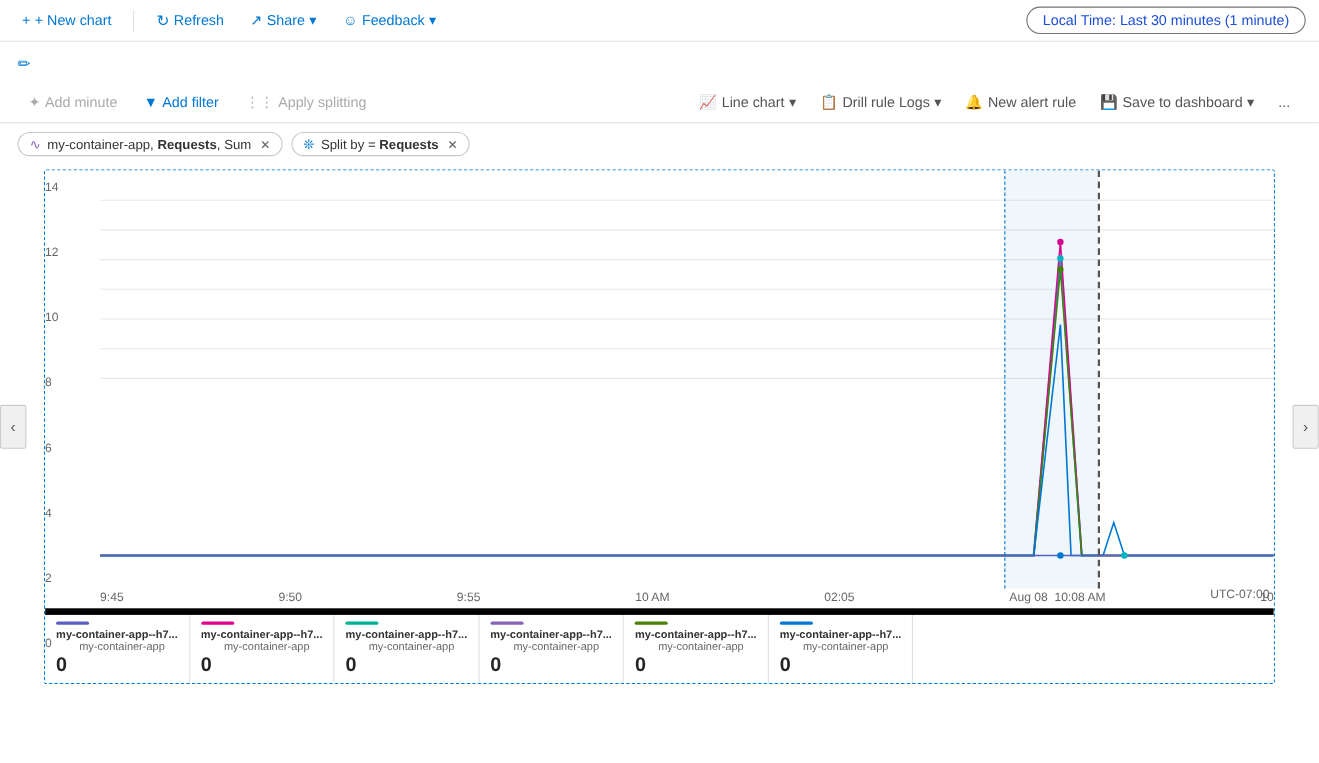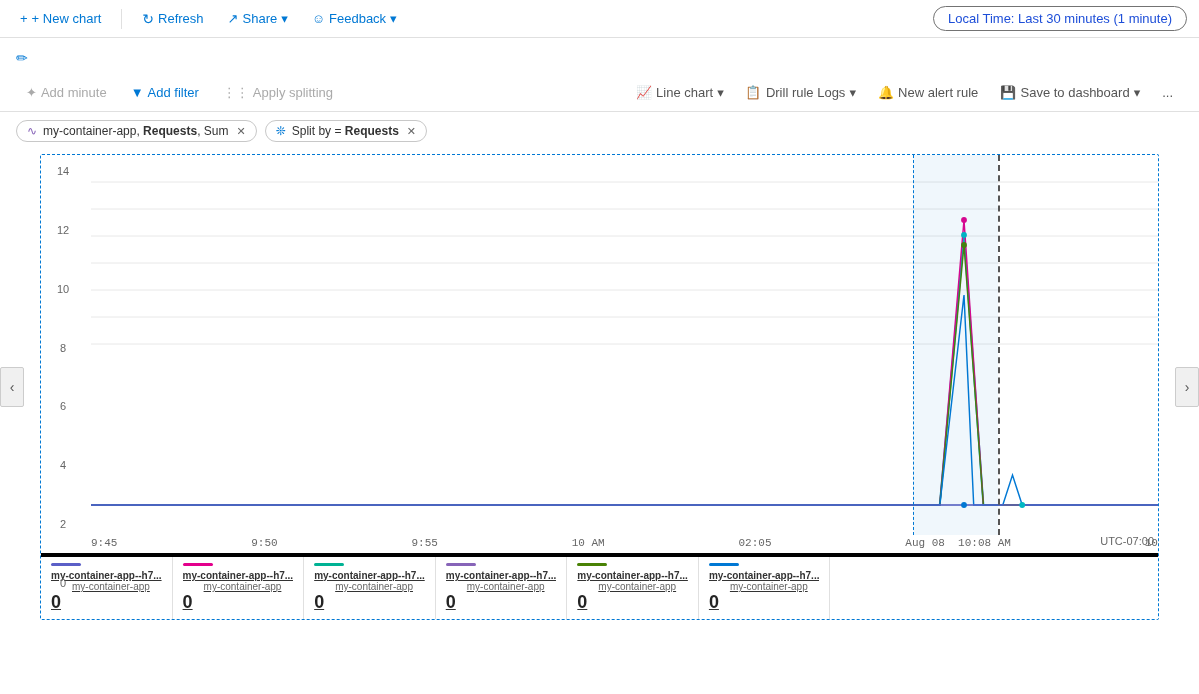--- a/index.html
+++ b/index.html
@@ -76,21 +76,21 @@
     .chart-inner {
       position: relative;
       width: 100%;
     }
 
     
     .y-axis {
       position: absolute; left: 0; top: 10px; bottom: 30px;
       width: 50px;
       display: flex; flex-direction: column; justify-content: space-between;
-      align-items: center; padding-right: 6px;
+      align-items: flex-start; padding-right: 6px;
       font-size: 11px; color: #666;
     }
 
     
     .chart-plot {
       margin-left: 50px;
       position: relative;
       height: 380px;
     }
 
@@ -100,33 +100,32 @@
     }
 
     
     .x-axis {
       margin-left: 50px;
       display: flex; justify-content: space-between;
       font-size: 11px; color: #666;
       padding: 2px 0 4px;
       position: relative;
     }
-    .x-label { text-align: center; font-family: Liberation Mono, monospace; }
+    .x-label { text-align: center; }
 
     
     .utc-label {
       position: absolute; right: 4px; top: 0;
       font-size: 11px; color: #666;
     }
 
     
     .legend-area {
-      display: flex; align-items: flex-start; border-top: 4px solid #000000;
+      display: flex; align-items: flex-start; border-top: 6px solid #000000;
       overflow-x: auto;
-      text-decoration: underline;
     }
     .legend-item {
       display: flex; flex-direction: column;
       padding: 6px 10px; min-width: 130px;
       border-right: 1px solid #e0e0e0; cursor: pointer;
     }
     .legend-color-bar { height: 3px; width: 30px; margin-bottom: 4px; border-radius: 2px; }
     .legend-name { font-size: 10px; color: #333; font-weight: 600; white-space: nowrap; overflow: hidden; text-overflow: ellipsis; max-width: 120px; }
     .legend-sub { font-size: 10px; color: #666; padding-left: 21px; }
     .legend-val { font-size: 18px; font-weight: 700; color: #242424; }

